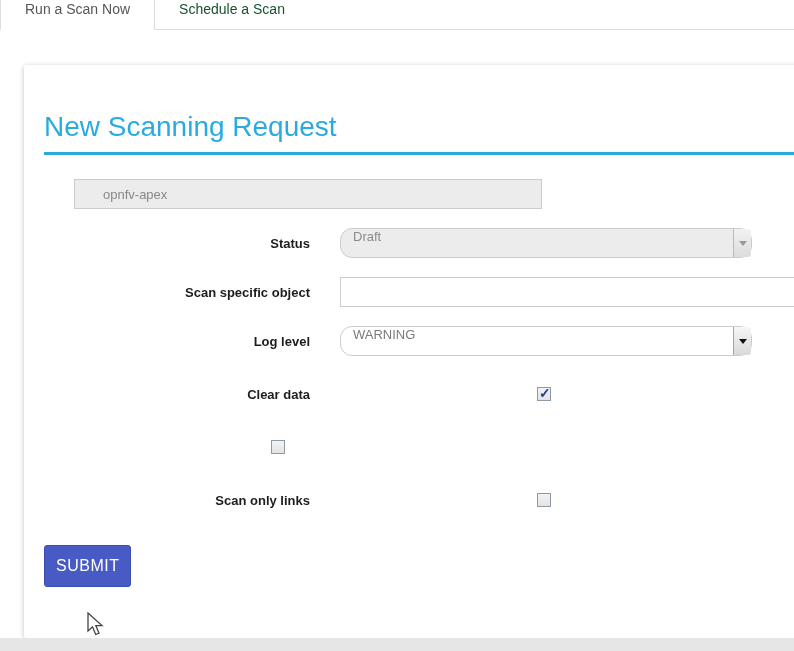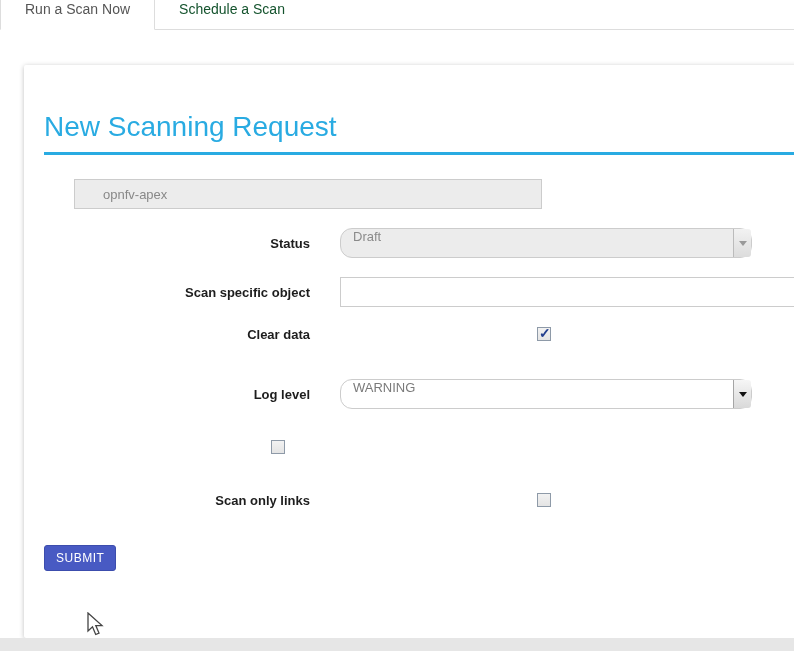--- a/index.html
+++ b/index.html
@@ -142,25 +142,25 @@
     color: #24408e;
   }
   .row.loglevel { margin-bottom: 30px; }
   .row.lastcheck { margin-bottom: 28px; }
 
   
   .submit-btn {
     display: inline-block;
     background: #485ac3;
     color: #fff;
-    font-size: 12px;
+    font-size: 16px;
     font-family: "Liberation Sans", sans-serif;
     border: 1px solid #3c4dad;
     border-radius: 3px;
-    height: 26px;
+    height: 42px;
     padding: 0 11px;
     letter-spacing: 0.5px;
     cursor: pointer;
   }
 
   
   .bottom-strip {
     position: absolute;
     left: 0; right: 0;
     top: 638px;
@@ -211,42 +211,42 @@
 
     
     <div class="row">
       <div class="lbl">Scan specific object</div>
       <div class="control">
         <input class="text-input" type="text" value="" style="">
       </div>
     </div>
 
     
-    <div class="row checkrow">
-      <div class="lbl">Clear data</div>
-      <div class="control">
-        <div class="checkbox checked"></div>
-      </div>
-    </div>
-
-    
     <div class="row loglevel">
       <div class="lbl">Log level</div>
       <div class="control">
         <div class="selectbox">
           <span class="value">WARNING</span>
           <span class="arrow-btn">
               <span class="tri"></span>
             </span>
         </div>
       </div>
     </div>
 
     
     <div class="row checkrow">
+      <div class="lbl">Clear data</div>
+      <div class="control">
+        <div class="checkbox checked"></div>
+      </div>
+    </div>
+
+    
+    <div class="row checkrow">
       <div class="control">
         <div class="checkbox"></div>
       </div>
     </div>
 
     
     <div class="row checkrow">
       <div class="lbl">Scan only links</div>
       <div class="control">
         <div class="checkbox"></div>

